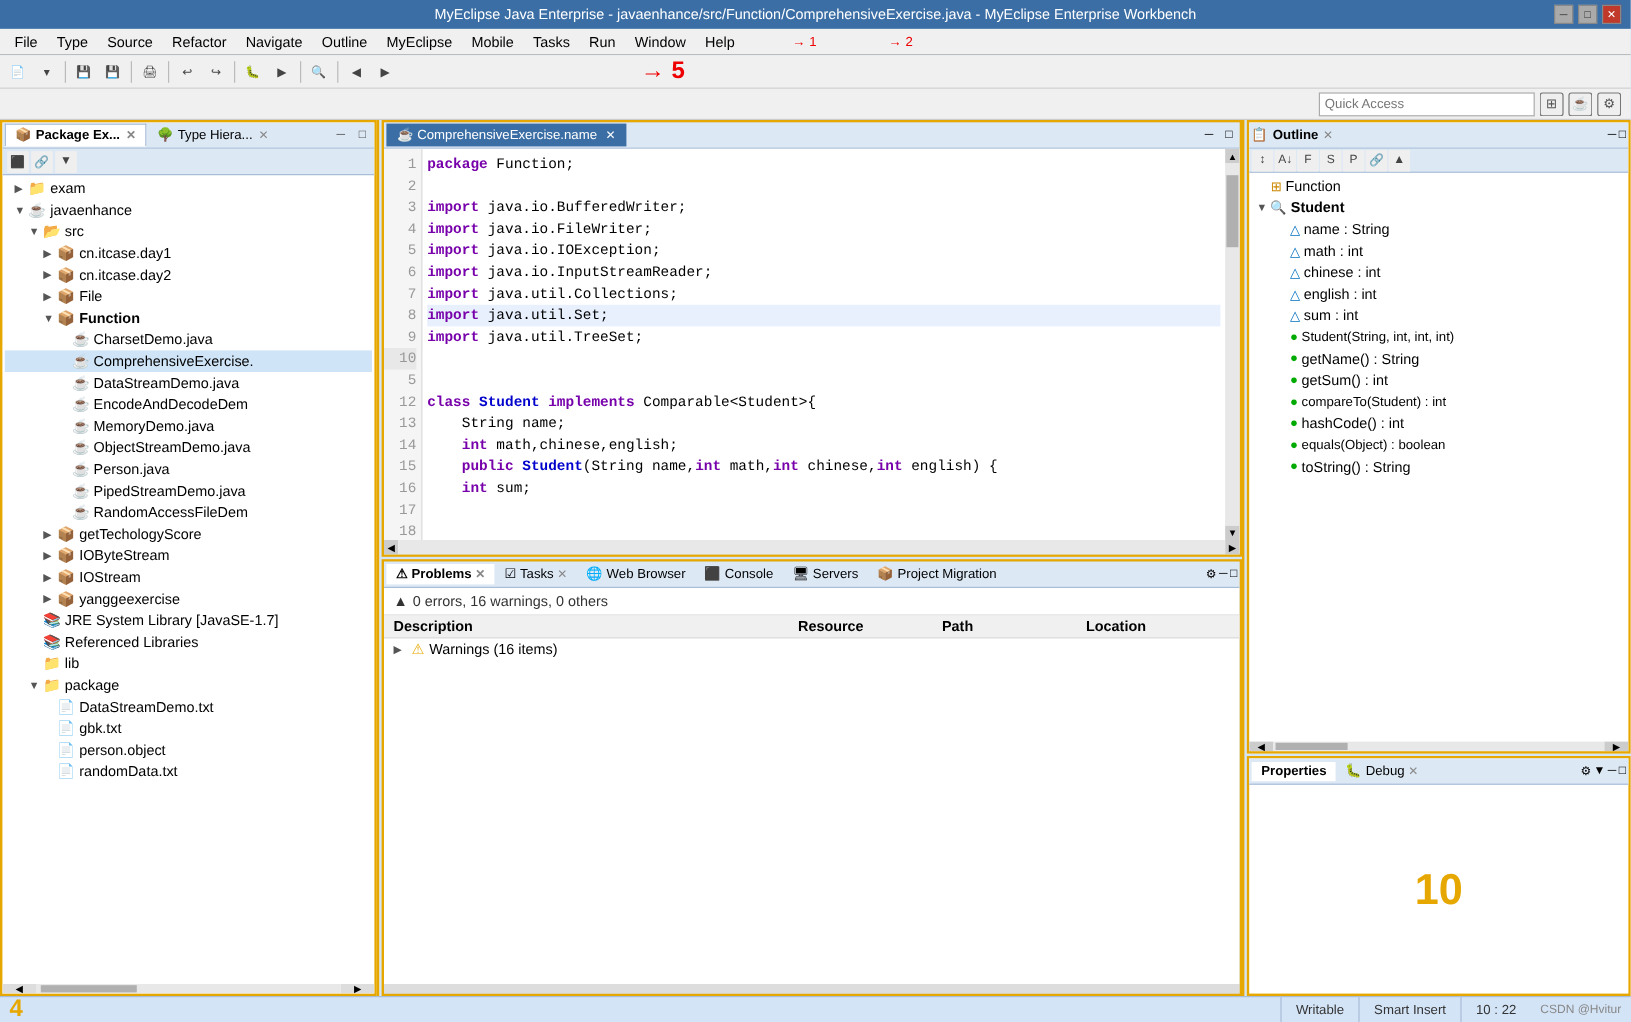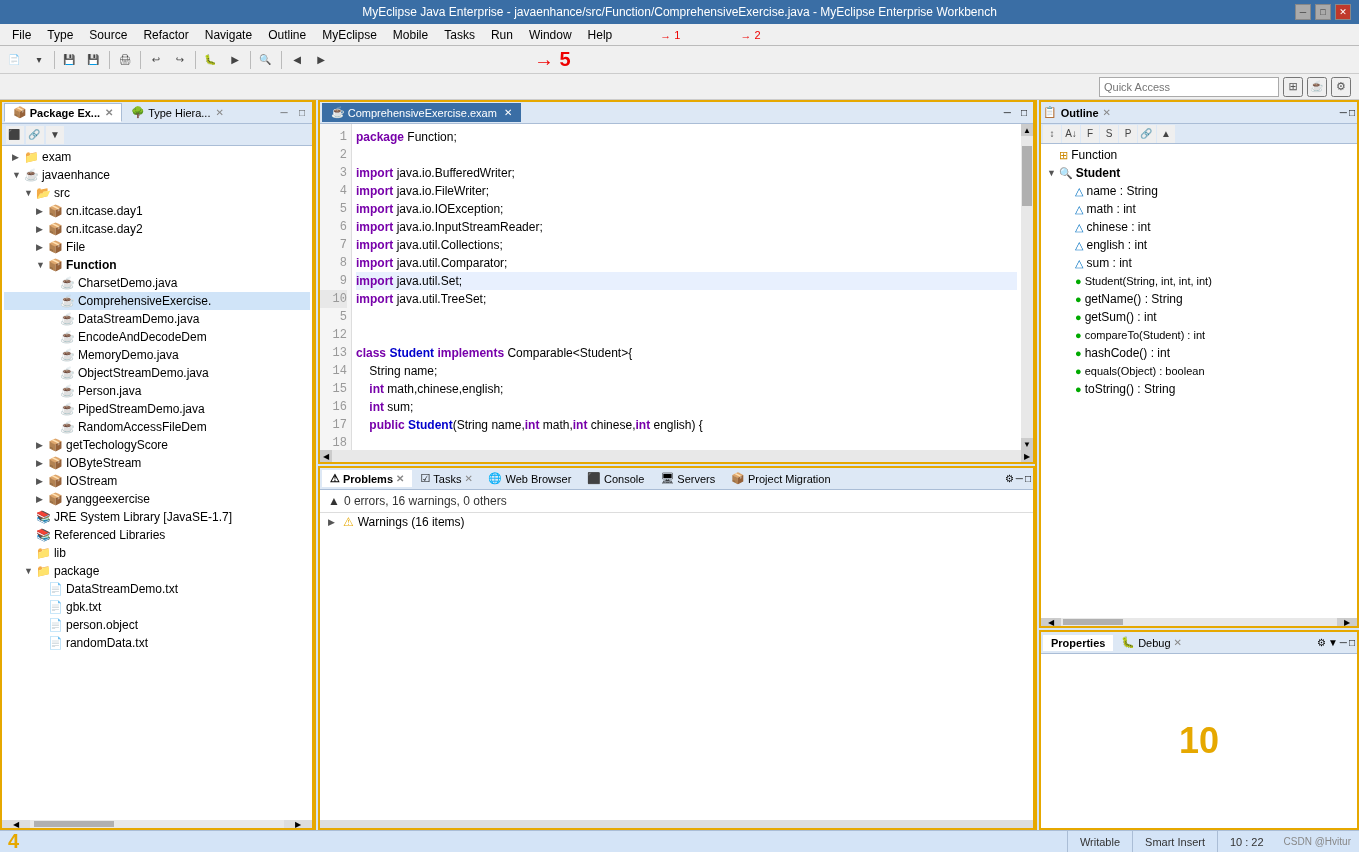--- a/index.html
+++ b/index.html
@@ -46,21 +46,21 @@
 
     
     #center-panel { flex: 1; display: flex; flex-direction: column; border-right: 2px solid #e6a800; }
     .editor-tab-bar { background: #dde8f5; border-bottom: 1px solid #aabdd6; display: flex; align-items: center; height: 22px; padding: 0 2px; }
     .editor-tab { padding: 2px 8px; font-size: 11px; cursor: pointer; border: 1px solid transparent; display: flex; align-items: center; gap: 3px; background: #3a6ea5; color: white; }
     .editor-win-controls { margin-left: auto; display: flex; gap: 2px; }
 
     #code-editor { flex: 1; background: #fff; overflow: hidden; display: flex; position: relative; }
     .line-numbers { width: 32px; background: #f5f5f5; border-right: 1px solid #ddd; padding: 4px 0; font-family: 'Courier New', monospace; font-size: 12px; color: #999; text-align: right; padding-right: 4px; overflow: hidden; user-select: none; }
     .line-num { height: 18px; line-height: 18px; }
-    .code-content { flex: 1; padding: 4px; font-family: Liberation Sans, sans-serif; font-size: 12px; overflow: auto; }
+    .code-content { flex: 1; padding: 4px; font-family: Liberation Mono, monospace; font-size: 12px; overflow: auto; }
     .code-line { height: 18px; line-height: 18px; white-space: pre; }
     .code-line.highlighted { background: #e8f0fe; }
     .kw { color: #7700aa; font-weight: bold; }
     .imp { color: #7700aa; font-weight: bold; }
     .cls { color: #0000cc; font-weight: bold; }
     .vert-scrollbar { width: 12px; background: #f0f0f0; display: flex; flex-direction: column; }
     .scroll-btn { height: 12px; background: #ccc; cursor: pointer; display: flex; align-items: center; justify-content: center; font-size: 8px; }
     .scroll-track { flex: 1; background: #e8e8e8; position: relative; }
     .scroll-thumb { width: 10px; background: #b0b0b0; position: absolute; top: 10px; left: 1px; height: 60px; cursor: pointer; }
     .horiz-scrollbar-container { height: 12px; display: flex; }
@@ -372,21 +372,21 @@
     </div>
   </div>
 
   <div id="center-panel" style="flex:1; display:flex; flex-direction:column; margin:0 2px;">
 
     <div id="center-editor-border" style="border:2px solid #e6a800; flex:1; display:flex; flex-direction:column; overflow:hidden; margin-bottom:2px;">
 
       <div class="editor-tab-bar">
         <div class="editor-tab">
           <span style="color:#ffcc00;">☕</span>
-          <span>ComprehensiveExercise.exam</span>
+          <span>ComprehensiveExercise.name</span>
           <span style="font-size:10px; margin-left:4px; cursor:pointer;">✕</span>
         </div>
         <div class="editor-win-controls">
           <span style="font-size:10px; padding:0 4px; cursor:pointer;">─</span>
           <span style="font-size:10px; padding:0 4px; cursor:pointer;">□</span>
         </div>
       </div>
 
       <div id="code-editor" style="flex:1; display:flex; flex-direction:column; overflow:hidden;">
         <div style="display:flex; flex:1; overflow:hidden;">
@@ -414,30 +414,29 @@
           </div>
 
           <div class="code-content">
             <div class="code-line"><span class="kw">package</span> Function;</div>
             <div class="code-line">&nbsp;</div>
             <div class="code-line"><span class="imp">import</span> java.io.BufferedWriter;</div>
             <div class="code-line"><span class="imp">import</span> java.io.FileWriter;</div>
             <div class="code-line"><span class="imp">import</span> java.io.IOException;</div>
             <div class="code-line"><span class="imp">import</span> java.io.InputStreamReader;</div>
             <div class="code-line"><span class="imp">import</span> java.util.Collections;</div>
-            <div class="code-line"><span class="imp">import</span> java.util.Comparator;</div>
             <div class="code-line highlighted"><span class="imp">import</span> java.util.Set;</div>
             <div class="code-line"><span class="imp">import</span> java.util.TreeSet;</div>
             <div class="code-line">&nbsp;</div>
             <div class="code-line">&nbsp;</div>
             <div class="code-line"><span class="kw">class</span> <span class="cls">Student</span> <span class="kw">implements</span> Comparable&lt;Student&gt;{</div>
             <div class="code-line">&nbsp;&nbsp;&nbsp;&nbsp;String name;</div>
             <div class="code-line">&nbsp;&nbsp;&nbsp;&nbsp;<span class="kw">int</span> math,chinese,english;</div>
+            <div class="code-line">&nbsp;&nbsp;&nbsp;&nbsp;<span class="kw">public</span> <span class="cls">Student</span>(String name,<span class="kw">int</span> math,<span class="kw">int</span> chinese,<span class="kw">int</span> english) {</div>
             <div class="code-line">&nbsp;&nbsp;&nbsp;&nbsp;<span class="kw">int</span> sum;</div>
-            <div class="code-line">&nbsp;&nbsp;&nbsp;&nbsp;<span class="kw">public</span> <span class="cls">Student</span>(String name,<span class="kw">int</span> math,<span class="kw">int</span> chinese,<span class="kw">int</span> english) {</div>
 
           </div>
 
           <div class="vert-scrollbar">
             <div class="scroll-btn">▲</div>
             <div class="scroll-track">
               <div class="scroll-thumb"></div>
             </div>
             <div class="scroll-btn">▼</div>
           </div>
@@ -482,20 +481,26 @@
         <div style="margin-left:auto; display:flex; align-items:center; gap:2px;">
           <span style="font-size:10px; cursor:pointer;">⚙</span>
           <span style="font-size:10px; cursor:pointer;">─</span>
           <span style="font-size:10px; cursor:pointer;">□</span>
         </div>
       </div>
       <div class="bottom-content">
         <div class="problems-summary">
           <span>▲</span>
           <span>0 errors, 16 warnings, 0 others</span>
+        </div>
+        <div class="problems-table-header">
+          <span>Description</span>
+          <span>Resource</span>
+          <span>Path</span>
+          <span>Location</span>
         </div>
         <div class="problems-row">
           <span style="display:flex; align-items:center; gap:4px;">
             <span class="expand-arrow">▶</span>
             <span class="warning-icon">⚠</span>
             <span>Warnings (16 items)</span>
           </span>
           <span></span>
           <span></span>
           <span></span>

